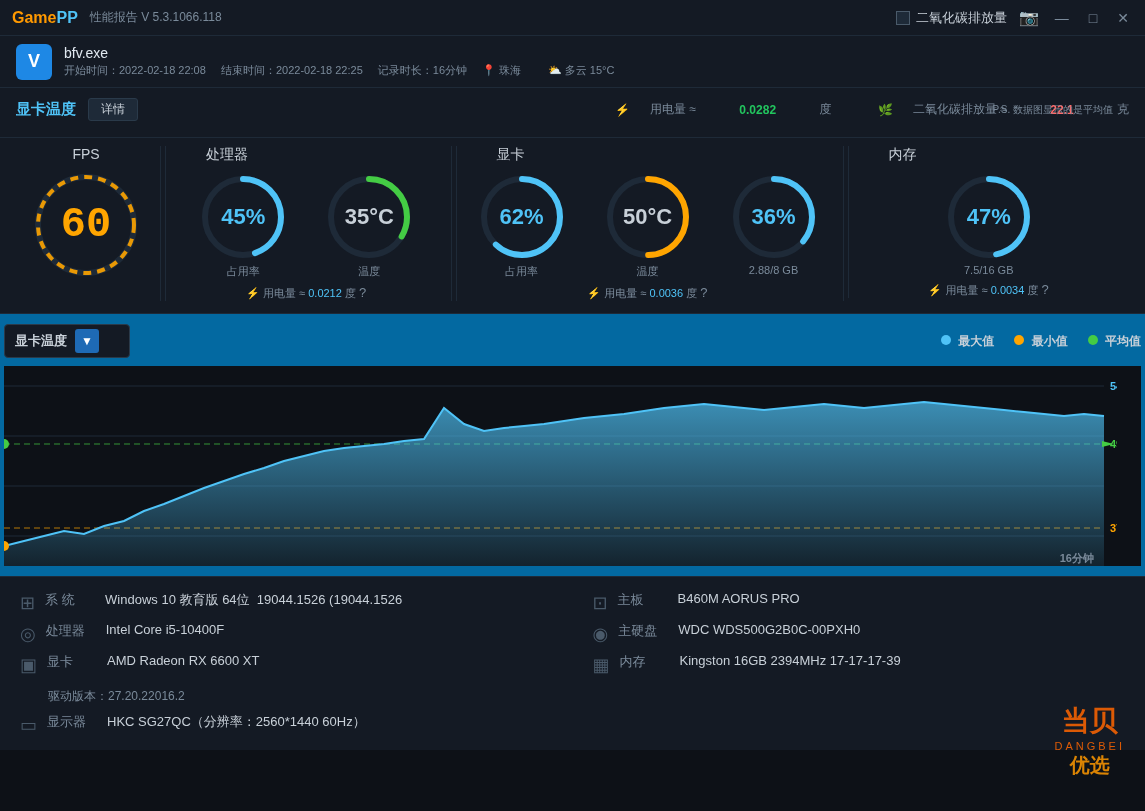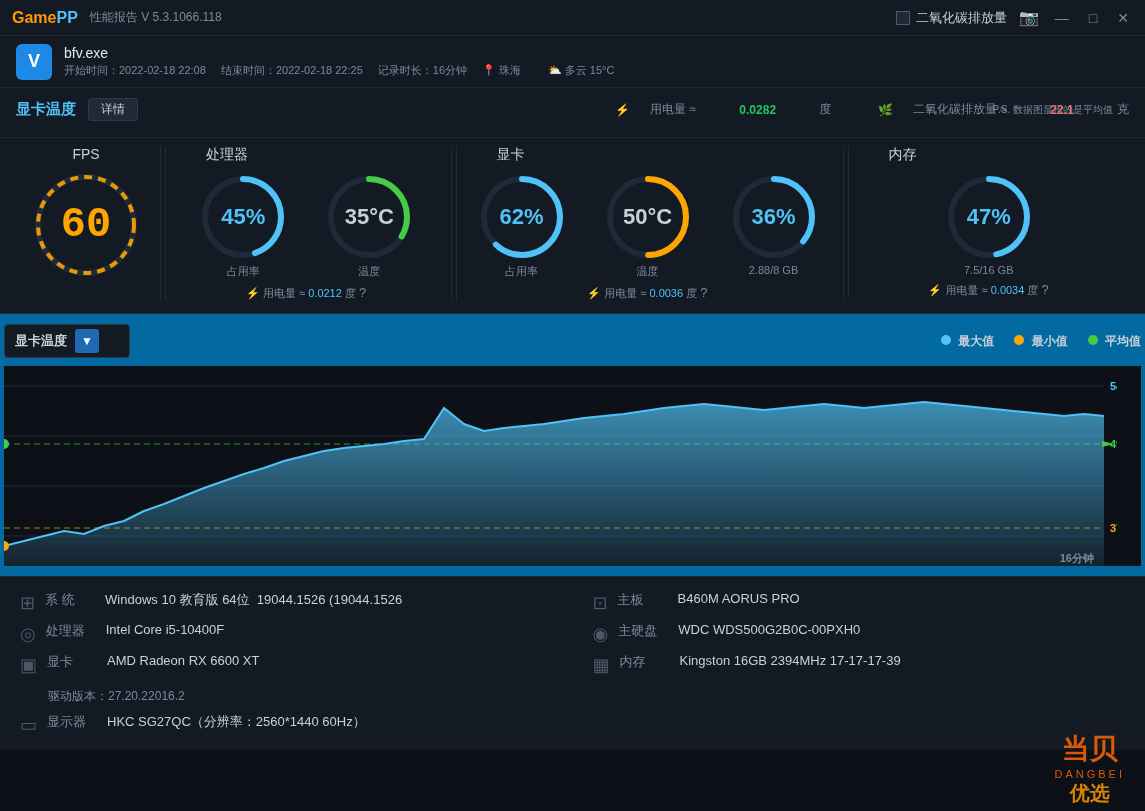--- a/index.html
+++ b/index.html
@@ -241,21 +241,21 @@
       gap: 10px;
     }
     .sysinfo-icon { color: #4a5a6a; font-size: 18px; margin-top: 1px; }
     .sysinfo-label { color: #7a8a9a; font-size: 13px; min-width: 50px; white-space: nowrap; }
     .sysinfo-value { color: #c8d0d8; font-size: 13px; }
     .sysinfo-sub { color: #7a8a9a; font-size: 12px; margin-top: 2px; }
 
     
     .watermark {
       position: absolute;
-      bottom: 4px;
+      bottom: 32px;
       right: 20px;
       text-align: center;
       opacity: 0.85;
     }
     .watermark-top { color: #ff6600; font-size: 28px; font-weight: bold; }
     .watermark-mid { color: #ff6600; font-size: 11px; letter-spacing: 3px; }
     .watermark-bot { color: #ff9900; font-size: 20px; font-weight: bold; }
   </style>
 </head>
 <body>

